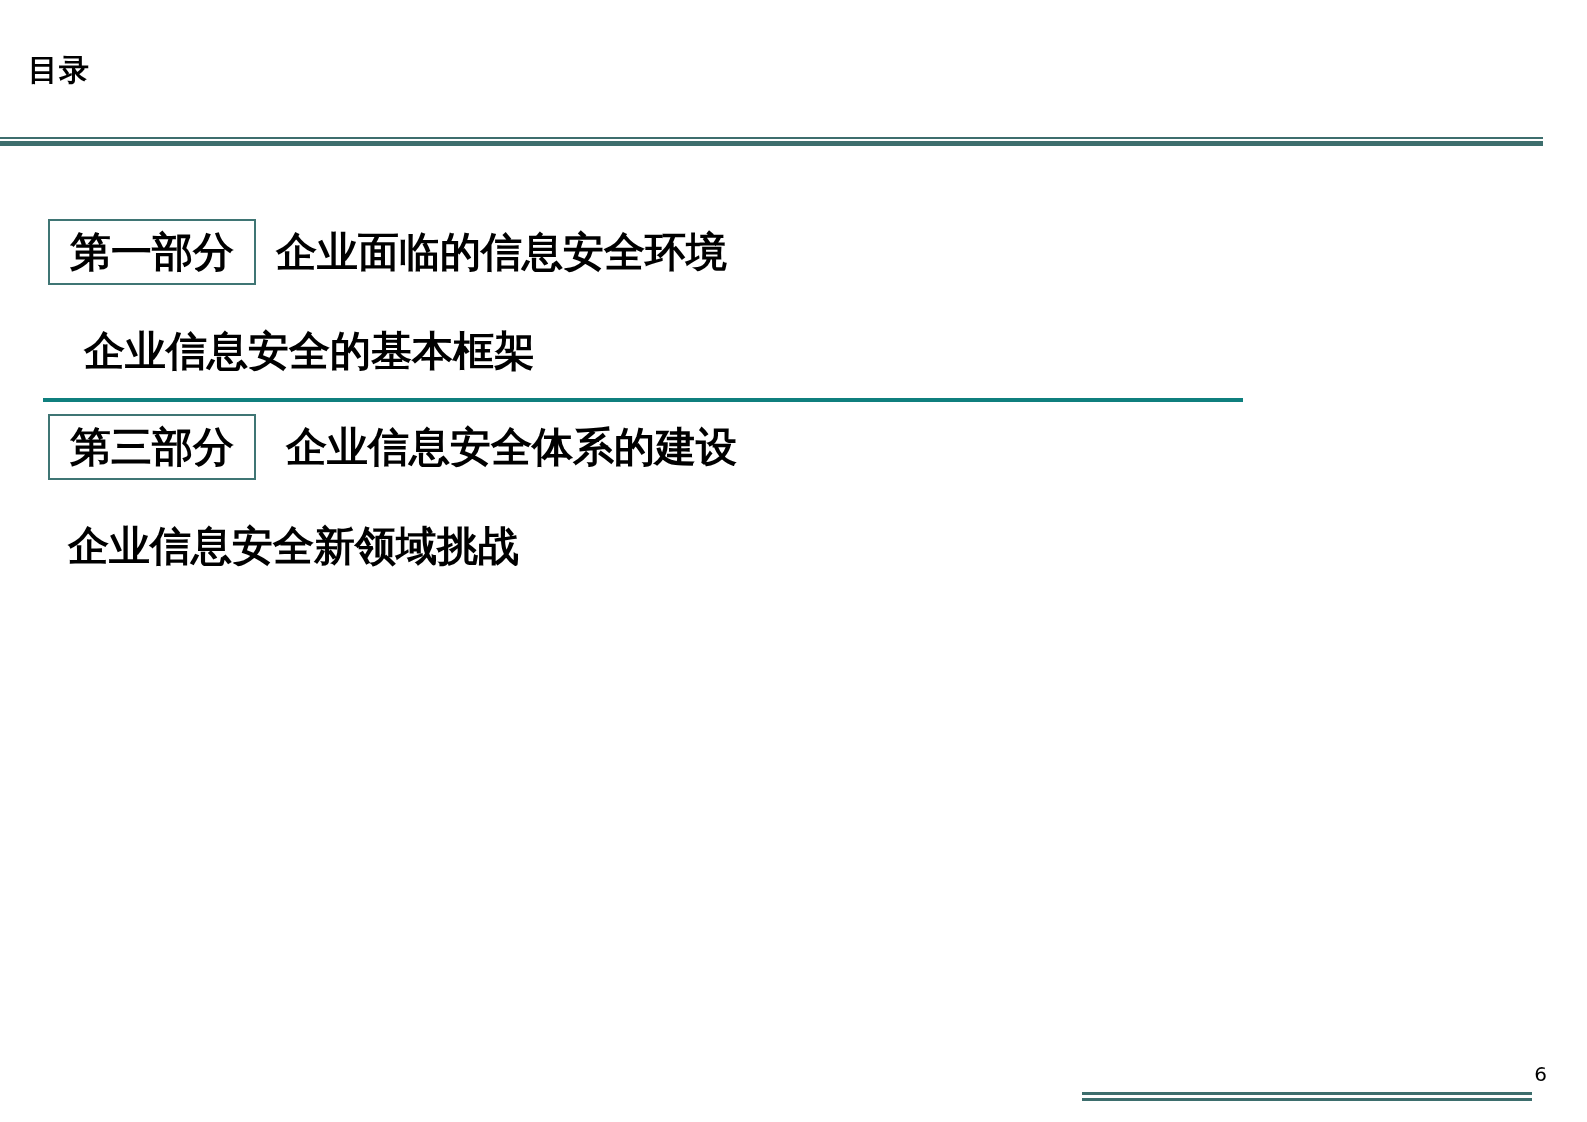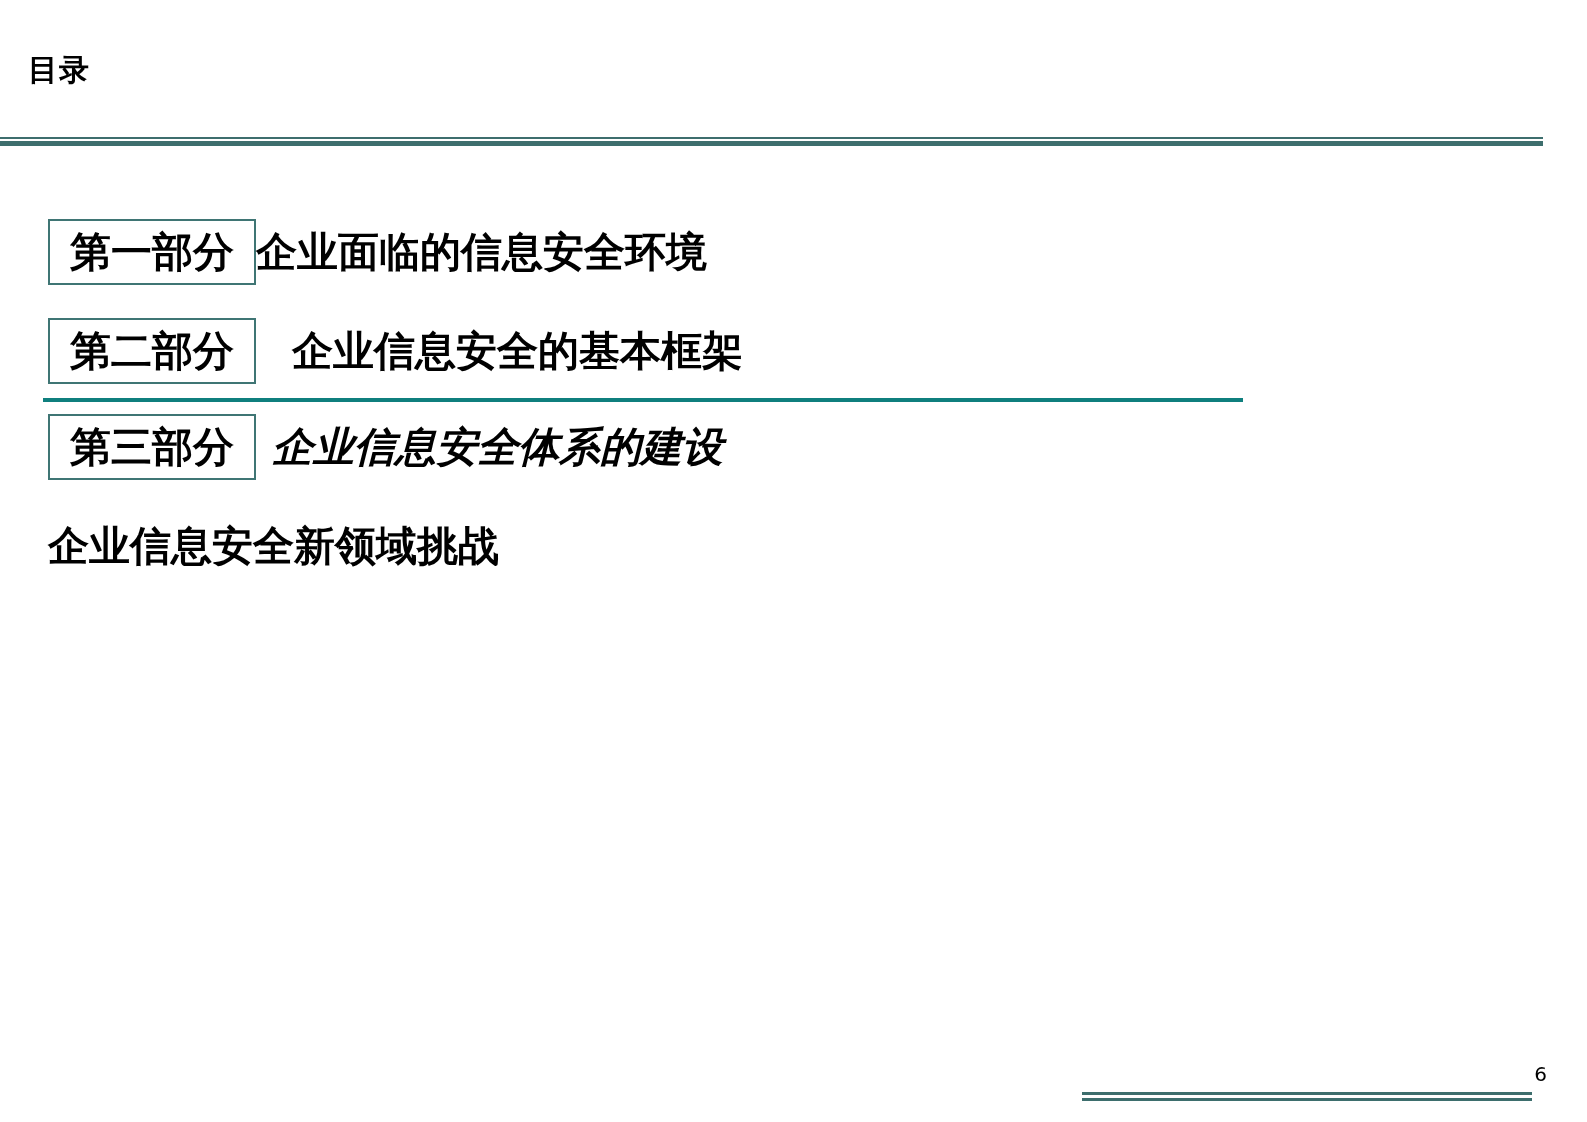--- a/index.html
+++ b/index.html
@@ -54,20 +54,21 @@
     box-sizing: border-box;
     display: flex;
     align-items: center;
     justify-content: center;
     font-size: 41px;
     font-weight: bold;
     color: #000;
     background: #fff;
   }
   .part-title {
+    margin-left: 20px;
     font-size: 41px;
     font-weight: bold;
     color: #000;
     white-space: nowrap;
   }
   .highlight-rule {
     position: absolute;
     left: 43px;
     top: 398px;
     width: 1200px;
@@ -106,29 +107,28 @@
 
 <div class="top-rule-thin"></div>
 <div class="top-rule-thick"></div>
 
 <div class="toc-item" style="top:218px;">
   <div class="part-box">第一部分</div>
   <div class="part-title">企业面临的信息安全环境</div>
 </div>
 
 <div class="toc-item" style="top:317px;">
-  <div class="part-box">第二部分</div>
   <div class="part-title" style="margin-left:36px;">企业信息安全的基本框架</div>
 </div>
 
 <div class="highlight-rule"></div>
 
 <div class="toc-item" style="top:413px;">
   <div class="part-box">第三部分</div>
-  <div class="part-title" style="margin-left:16px;font-style:italic;">企业信息安全体系的建设</div>
+  <div class="part-title" style="margin-left:30px;">企业信息安全体系的建设</div>
 </div>
 
 <div class="toc-item" style="top:512px;">
   <div class="part-title">企业信息安全新领域挑战</div>
 </div>
 
 <div class="page-number">6</div>
 <div class="bottom-rule-1"></div>
 <div class="bottom-rule-2"></div>
 

